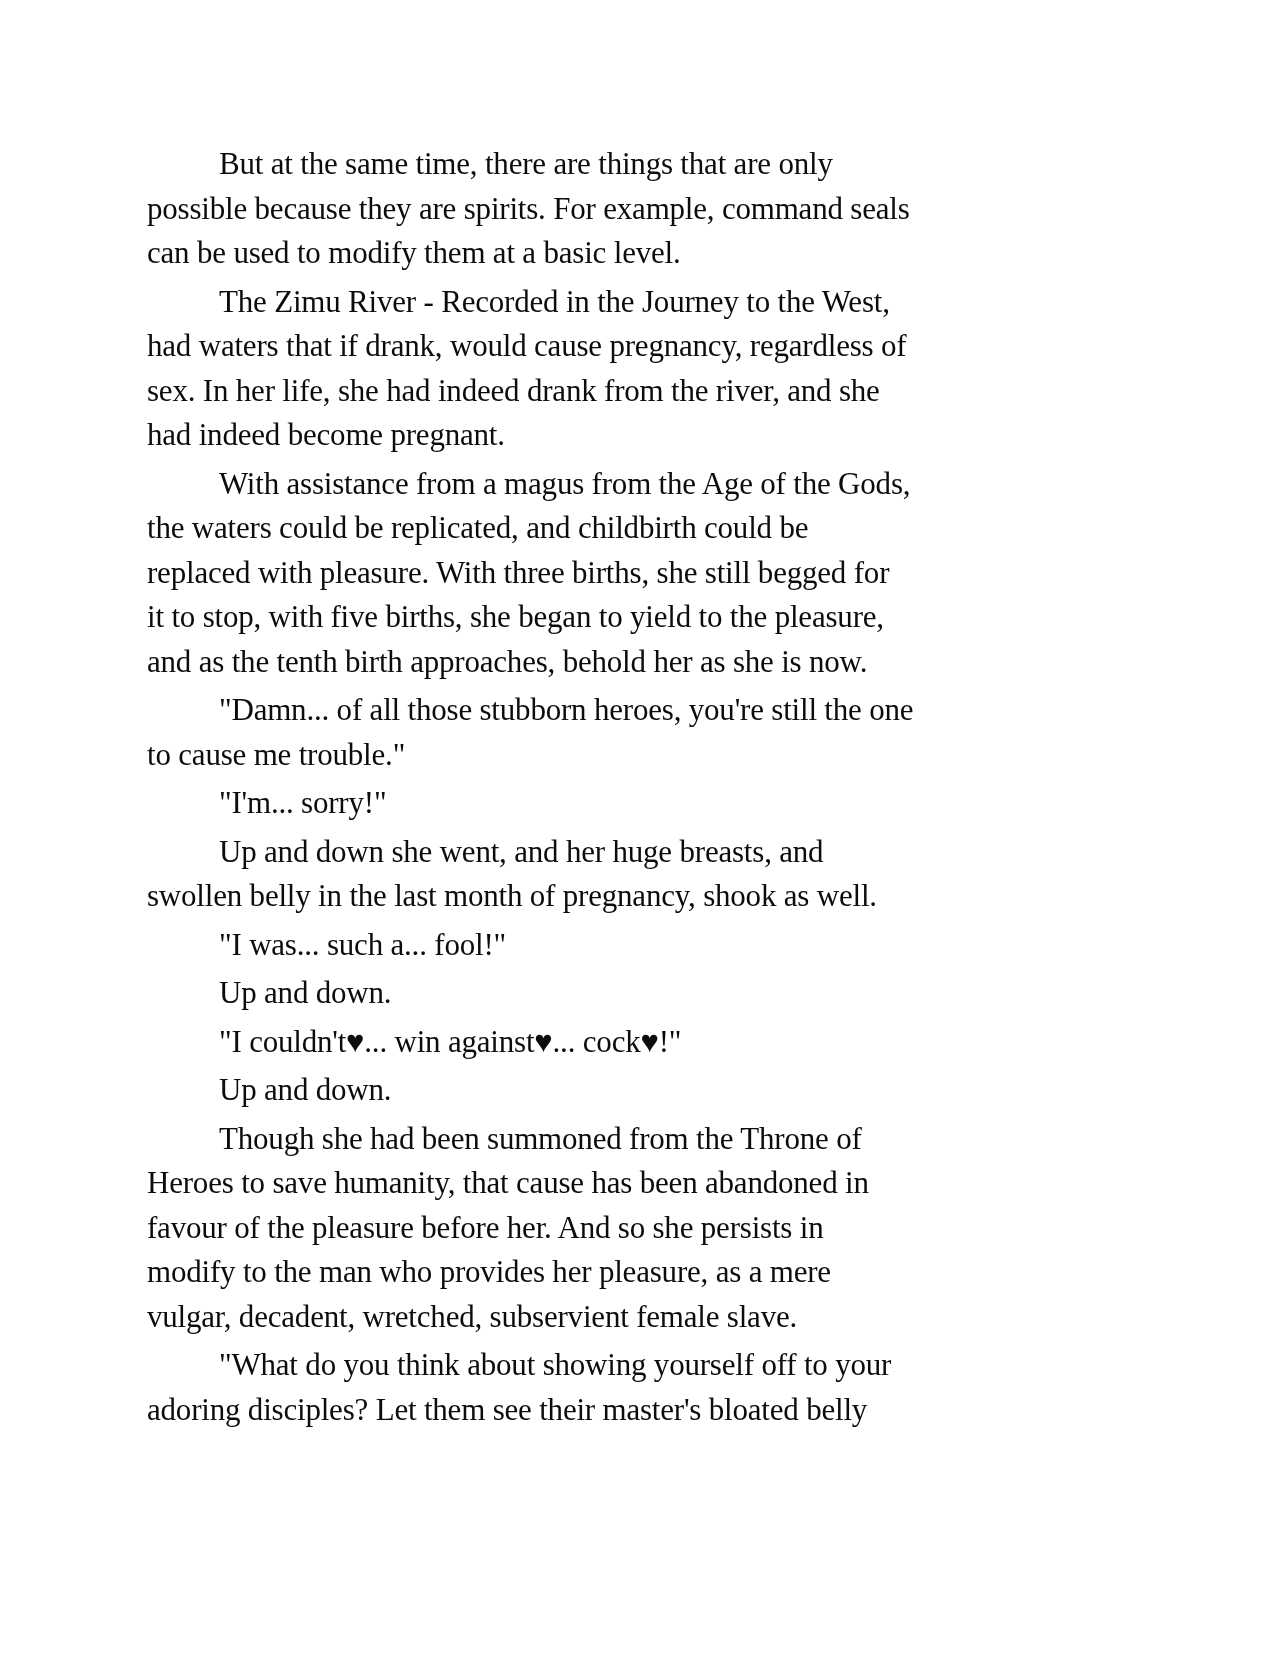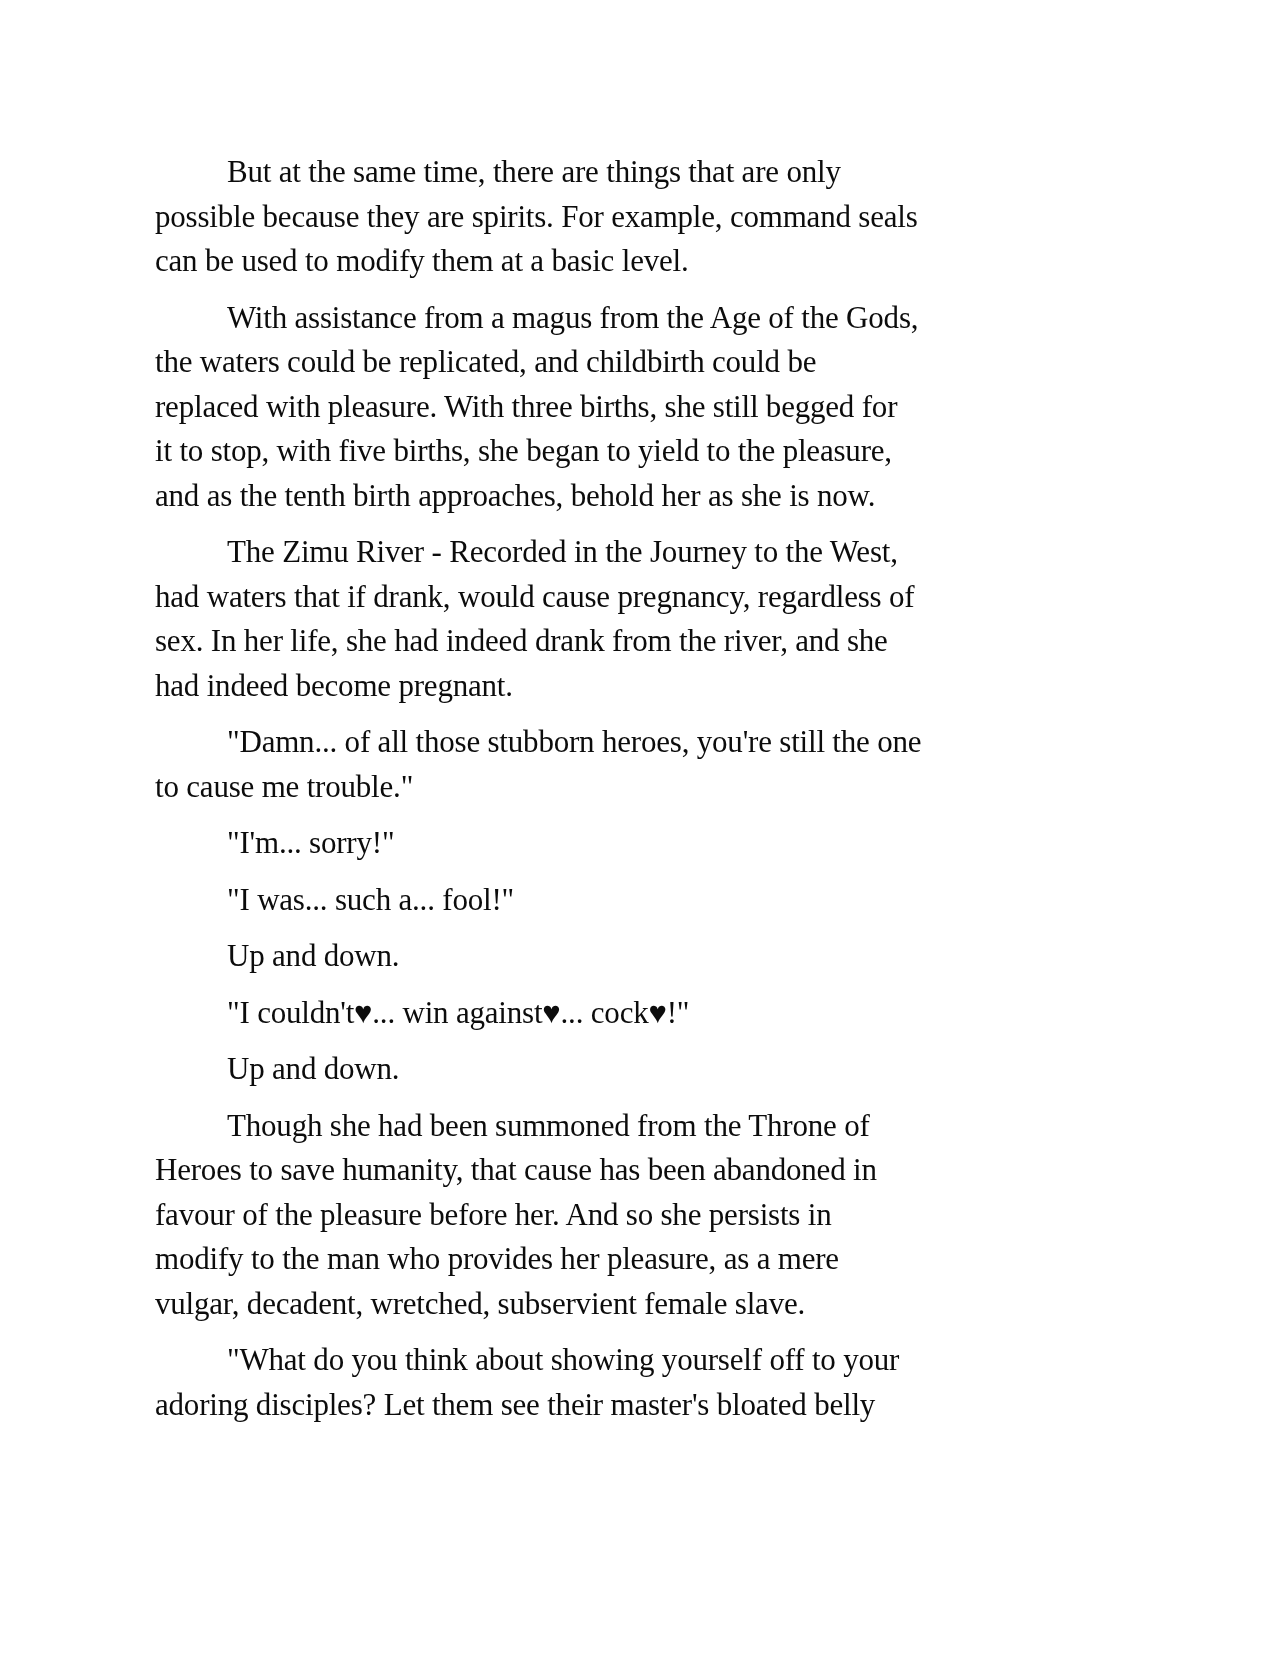--- a/index.html
+++ b/index.html
@@ -24,39 +24,40 @@
     top: 138px;
     width: 1080px;
     font-family: "Liberation Serif", "DejaVu Serif", serif;
     font-size: 31px;
     line-height: 44.5px;
     color: #0c0c0c;
     letter-spacing: -0.2px;
     white-space: pre-line;
   }
   .para {
-    margin: 12px;
+    margin: 4px;
     padding: 0;
     text-indent: 72px;
   }
 </style>
 </head>
 <body>
 
 <div class="page">
   <div class="text-block"><p class="para">But at the same time, there are things that are only
 possible because they are spirits. For example, command seals
-can be used to modify them at a basic level.</p><p class="para">With assistance from a magus from the Age of the Gods,
+can be used to modify them at a basic level.</p><p class="para">The Zimu River - Recorded in the Journey to the West,
+had waters that if drank, would cause pregnancy, regardless of
+sex. In her life, she had indeed drank from the river, and she
+had indeed become pregnant.</p><p class="para">With assistance from a magus from the Age of the Gods,
 the waters could be replicated, and childbirth could be
 replaced with pleasure. With three births, she still begged for
 it to stop, with five births, she began to yield to the pleasure,
-and as the tenth birth approaches, behold her as she is now.</p><p class="para">The Zimu River - Recorded in the Journey to the West,
-had waters that if drank, would cause pregnancy, regardless of
-sex. In her life, she had indeed drank from the river, and she
-had indeed become pregnant.</p><p class="para">"Damn... of all those stubborn heroes, you're still the one
-to cause me trouble."</p><p class="para">"I'm... sorry!"</p><p class="para">"I was... such a... fool!"</p><p class="para">Up and down.</p><p class="para">"I couldn't♥... win against♥... cock♥!"</p><p class="para">Up and down.</p><p class="para">Though she had been summoned from the Throne of
+and as the tenth birth approaches, behold her as she is now.</p><p class="para">"Damn... of all those stubborn heroes, you're still the one
+to cause me trouble."</p><p class="para">"I'm... sorry!"</p><p class="para">Up and down she went, and her huge breasts, and
+swollen belly in the last month of pregnancy, shook as well.</p><p class="para">"I was... such a... fool!"</p><p class="para">Up and down.</p><p class="para">"I couldn't♥... win against♥... cock♥!"</p><p class="para">Up and down.</p><p class="para">Though she had been summoned from the Throne of
 Heroes to save humanity, that cause has been abandoned in
 favour of the pleasure before her. And so she persists in
 modify to the man who provides her pleasure, as a mere
 vulgar, decadent, wretched, subservient female slave.
 </p><p class="para">"What do you think about showing yourself off to your
 adoring disciples? Let them see their master's bloated belly</p></div>
 </div>
 
 </body></html>

